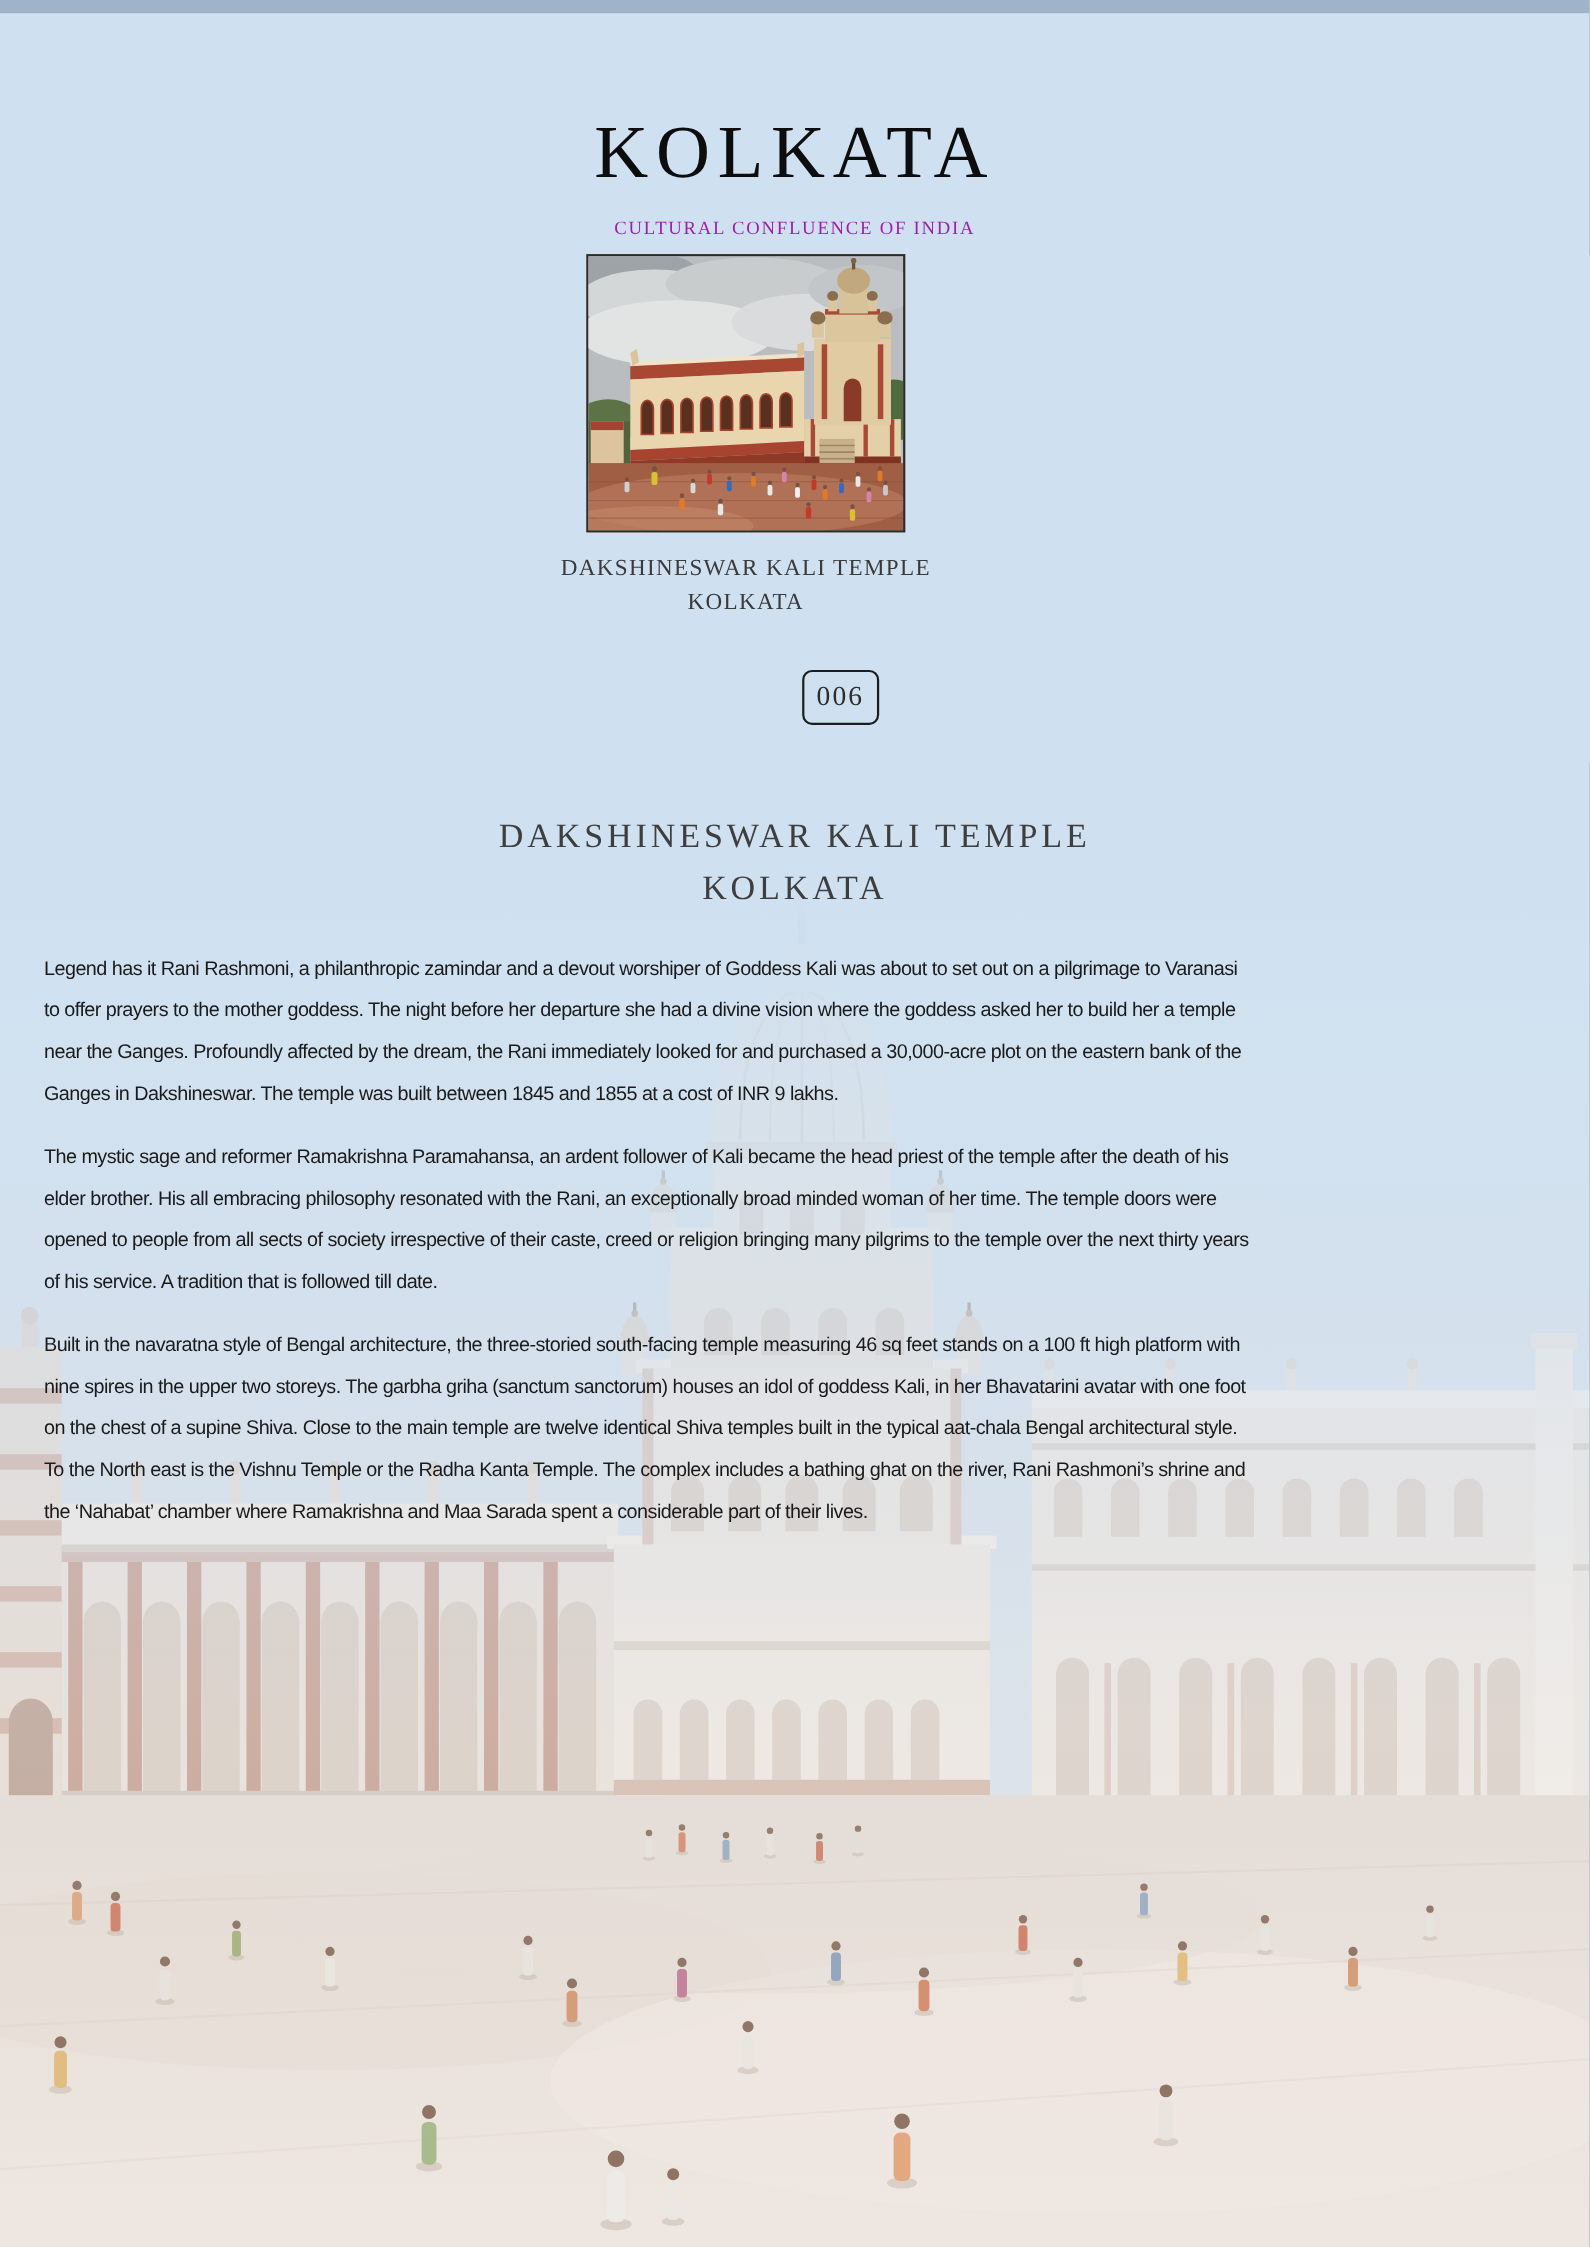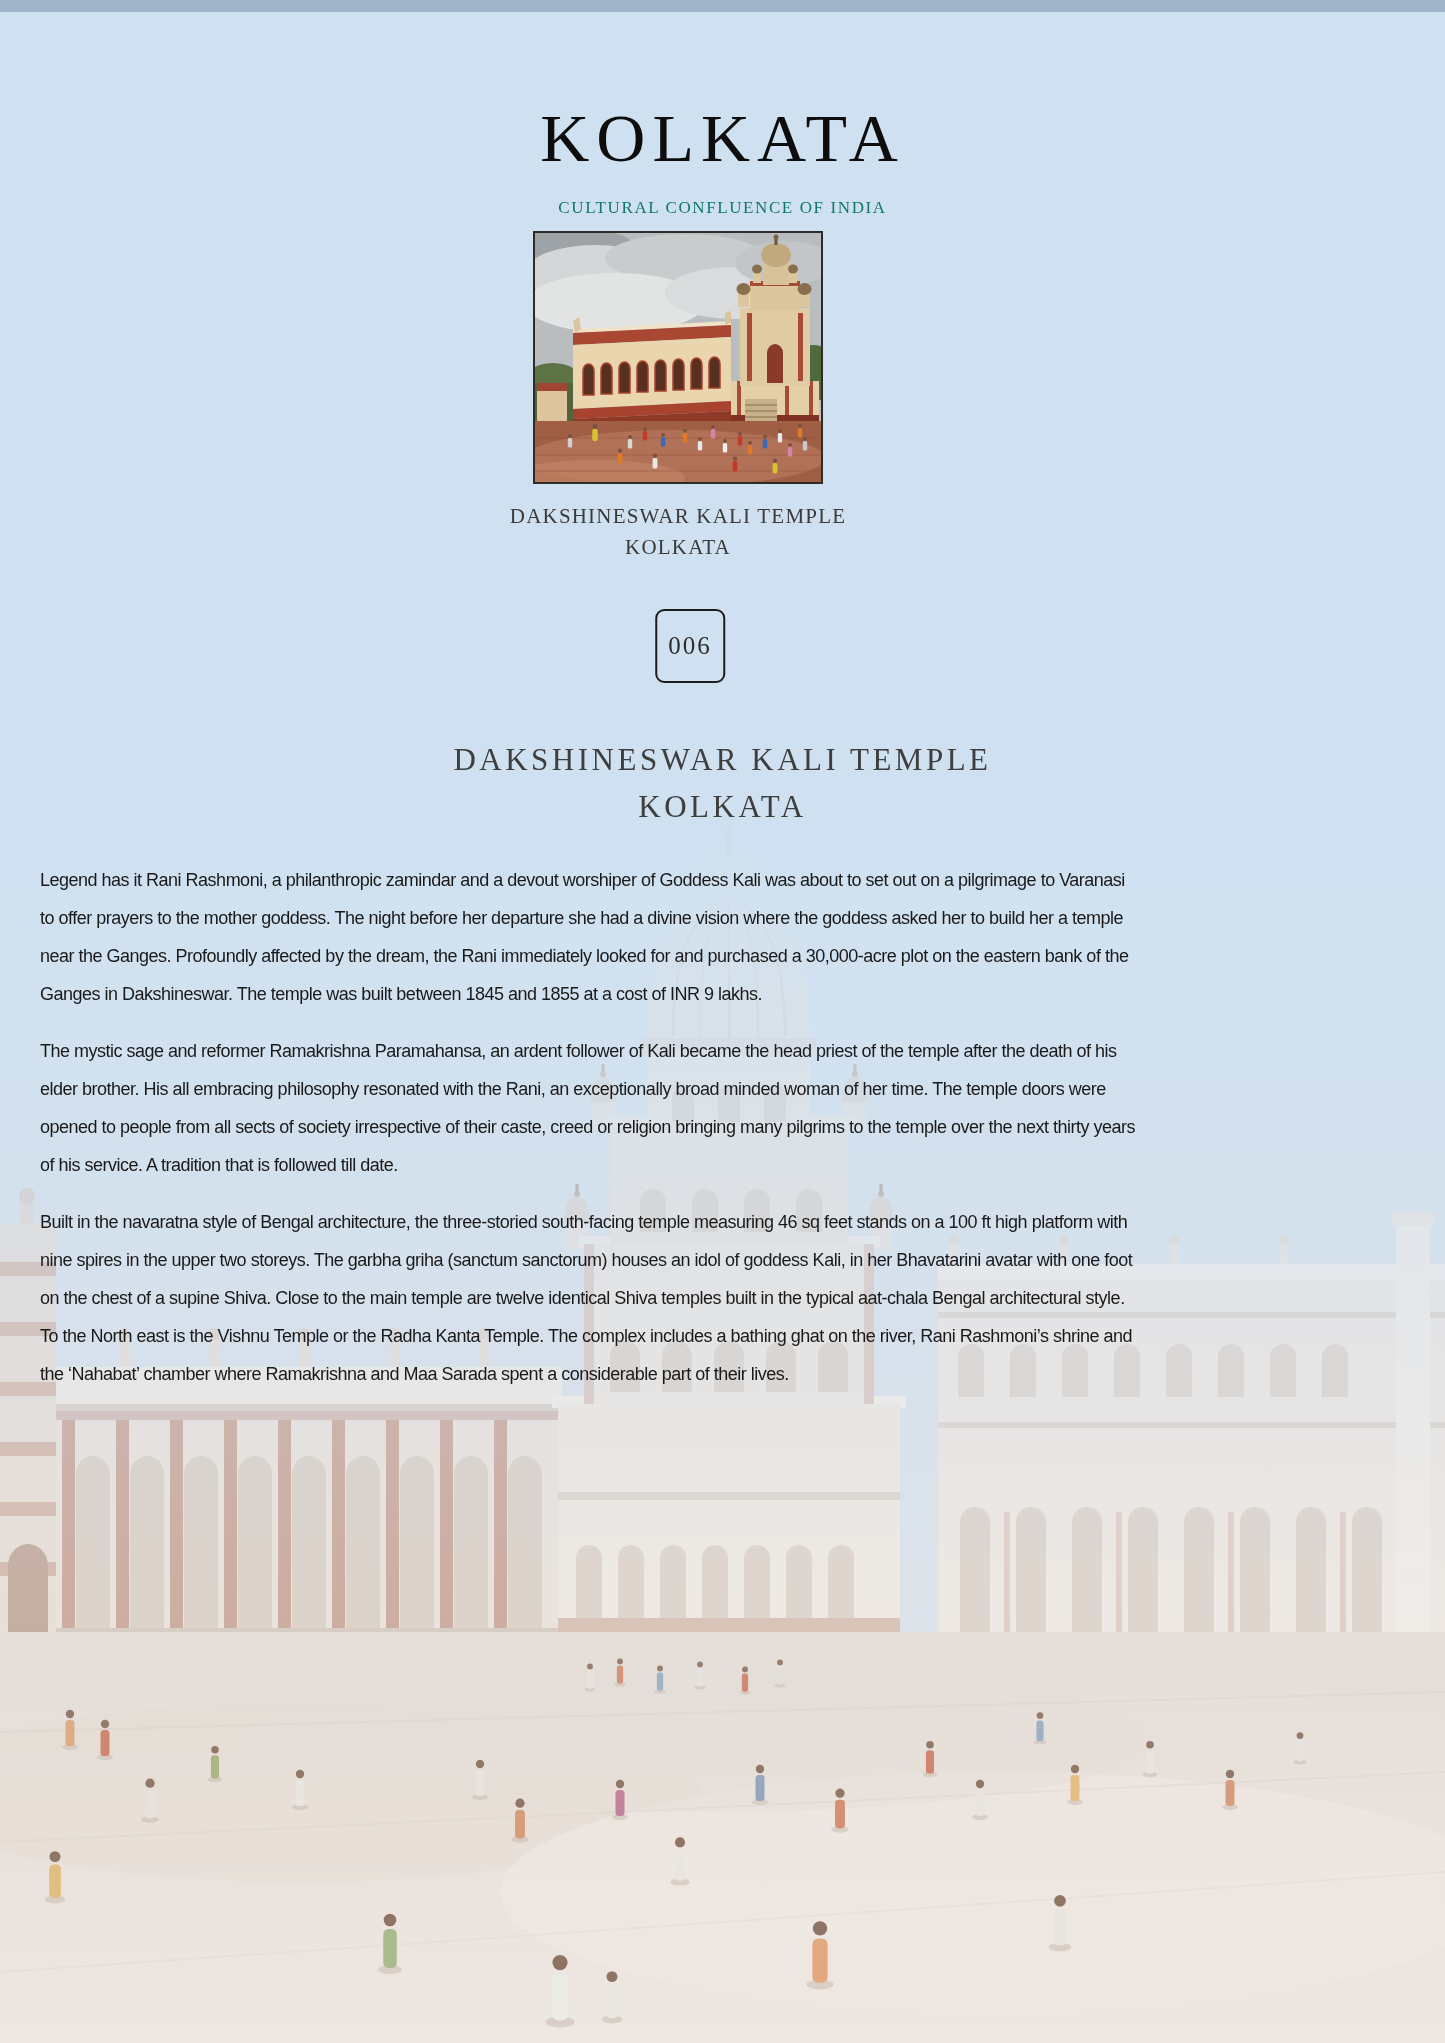--- a/index.html
+++ b/index.html
@@ -27,35 +27,35 @@
     background:rgba(250,249,247,0.8);z-index:4;}
   
   .header-title{
     position:absolute;top:92px;left:0;width:1445px;text-align:center;z-index:3;
     font-family:"Liberation Serif",serif;font-weight:400;
     font-size:68px;letter-spacing:7px;color:#0d0d0d;line-height:1;
   }
   .header-subtitle{
     position:absolute;top:187px;left:0;width:1445px;text-align:center;z-index:3;
     font-family:"Liberation Serif",serif;
-    font-size:17px;letter-spacing:1.6px;color:#0f766e;line-height:1;
+    font-size:17px;letter-spacing:1.6px;color:#a21caf;line-height:1;
   }
   .photo-frame{
     position:absolute;left:533px;top:219px;width:290px;height:253px;z-index:3;
     border:2px solid #2f2b27;box-sizing:border-box;background:#b9bdc0;
   }
   .photo-frame svg{display:block;width:100%;height:100%;}
   .photo-caption{
     position:absolute;top:489px;left:0;width:1356px;text-align:center;z-index:3;
     font-family:"Liberation Serif",serif;
     font-size:21px;letter-spacing:1.2px;color:#3a3a3a;line-height:31px;
   }
   .page-badge{
-    position:absolute;top:597px;left:690px;transform:translateX(-50%);z-index:3;
-    border:2px solid #1c1c1c;border-radius:9px;padding:20px 11px;
+    position:absolute;top:597px;left:764px;transform:translateX(-50%);z-index:3;
+    border:2px solid #1c1c1c;border-radius:9px;padding:8px 11px;
     font-family:"Liberation Serif",serif;
     font-size:25px;letter-spacing:2px;color:#2d2d2d;line-height:1.2;
   }
   .main-heading{
     position:absolute;top:724px;left:0;width:1445px;text-align:center;z-index:3;
     font-family:"Liberation Serif",serif;
     font-size:31px;letter-spacing:3.5px;color:#3e3e3e;line-height:47px;
   }
   
   .body-text{

